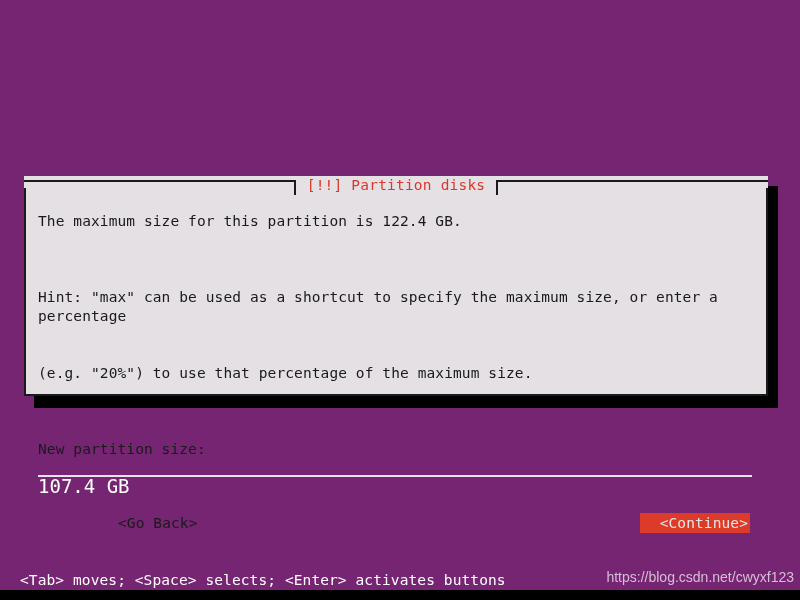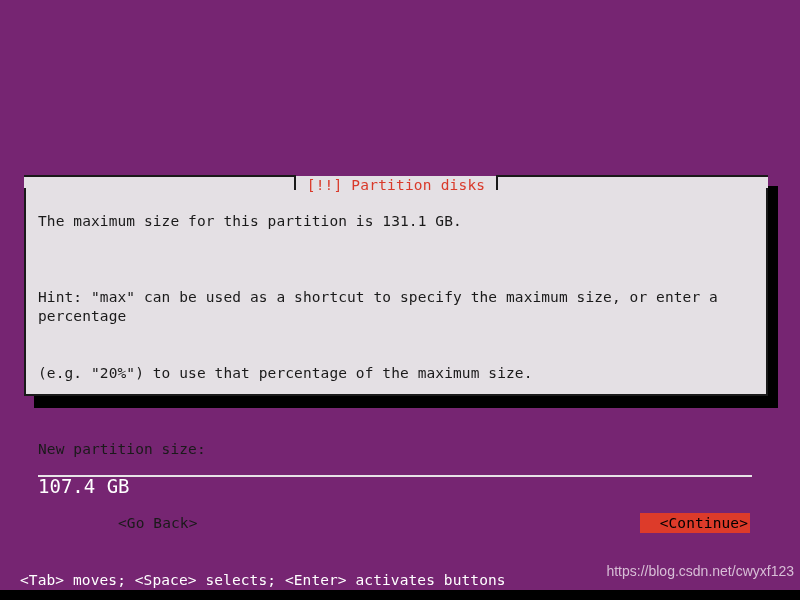--- a/index.html
+++ b/index.html
@@ -46,21 +46,21 @@
     box-sizing: border-box;
   }
 
   
   .titlebar {
     position: absolute;
     left: 0; top: 0;
     width: 100%;
     height: 19px;
     display: flex;
-    align-items: flex-start;
+    align-items: flex-end;
   }
   .title-rule {
     flex: 1 1 auto;
     height: 13px;
     border-top: 2px solid #1a1a1a;
     border-right: 2px solid #1a1a1a;
     margin-top: -1px;
   }
   .title-rule.right {
     border-right: none;
@@ -157,21 +157,21 @@
     padding: 0 2px;
     white-space: nowrap;
     letter-spacing: 0.1px;
   }
   .btn.normal {
     color: #1a1a1a;
     background: transparent;
     margin-left: 44px;
   }
   .btn.selected {
-    color: #000000;
+    color: #e5e5e5;
     background: #dd3b2a;
     padding-left: 20px;
   }
 
   
   .statusbar {
     position: absolute;
     left: 0;
     bottom: 10px;
     width: 100%;
@@ -189,21 +189,21 @@
     bottom: 0;
     width: 100%;
     height: 10px;
     background: #000000;
   }
 
   
   .watermark {
     position: absolute;
     right: 6px;
-    bottom: 20px;
+    bottom: 14px;
     color: #d7bed6;
     font-family: "Liberation Sans", "DejaVu Sans", sans-serif;
     font-size: 14px;
     line-height: 18px;
     white-space: nowrap;
   }
 </style>
 </head>
 <body>
 
@@ -216,21 +216,21 @@
     <div class="titlebar">
       <div class="title-rule"></div>
       <div class="dialog-title">[!!] Partition disks</div>
       <div class="title-rule right"></div>
     </div>
 
     <div class="dialog-frame"></div>
 
     <div class="dialog-body">
 
-      <div class="para">The maximum size for this partition is 131.1 GB.</div>
+      <div class="para">The maximum size for this partition is 122.4 GB.</div>
 
       <div class="para gap">
         <span class="hint-line">Hint: "max" can be used as a shortcut to specify the maximum size, or enter a percentage</span>
         <span class="hint-line">(e.g. "20%") to use that percentage of the maximum size.</span>
       </div>
 
       <div class="para gap">New partition size:</div>
 
       <div class="input-wrap">
         <div class="input-field">

